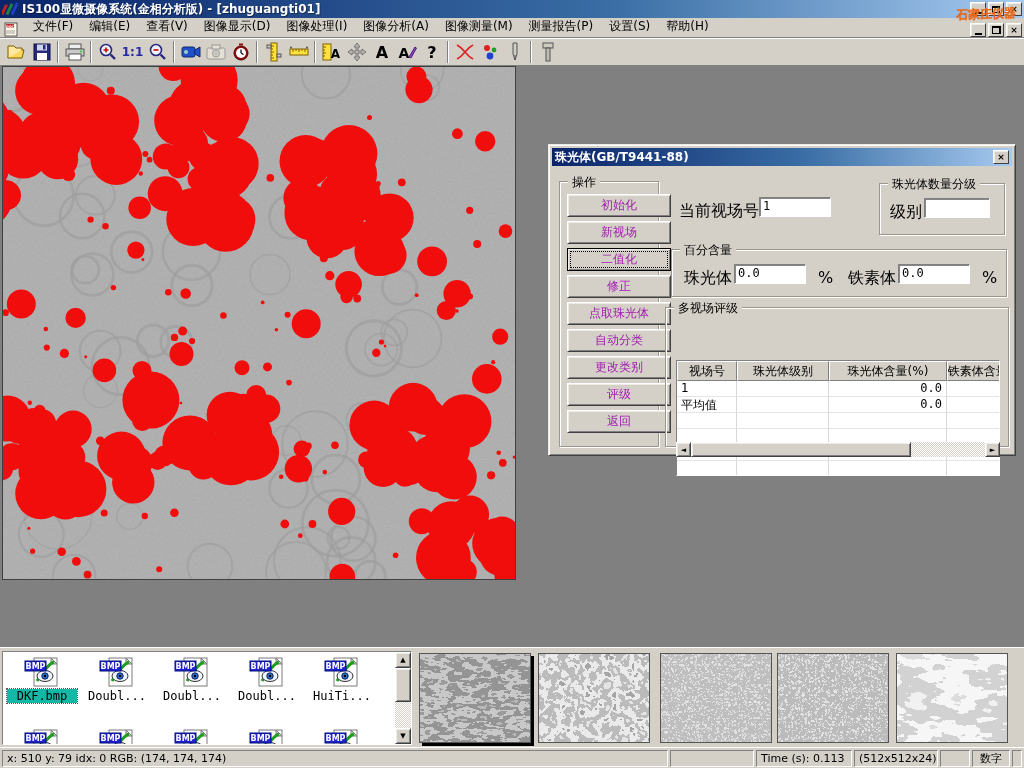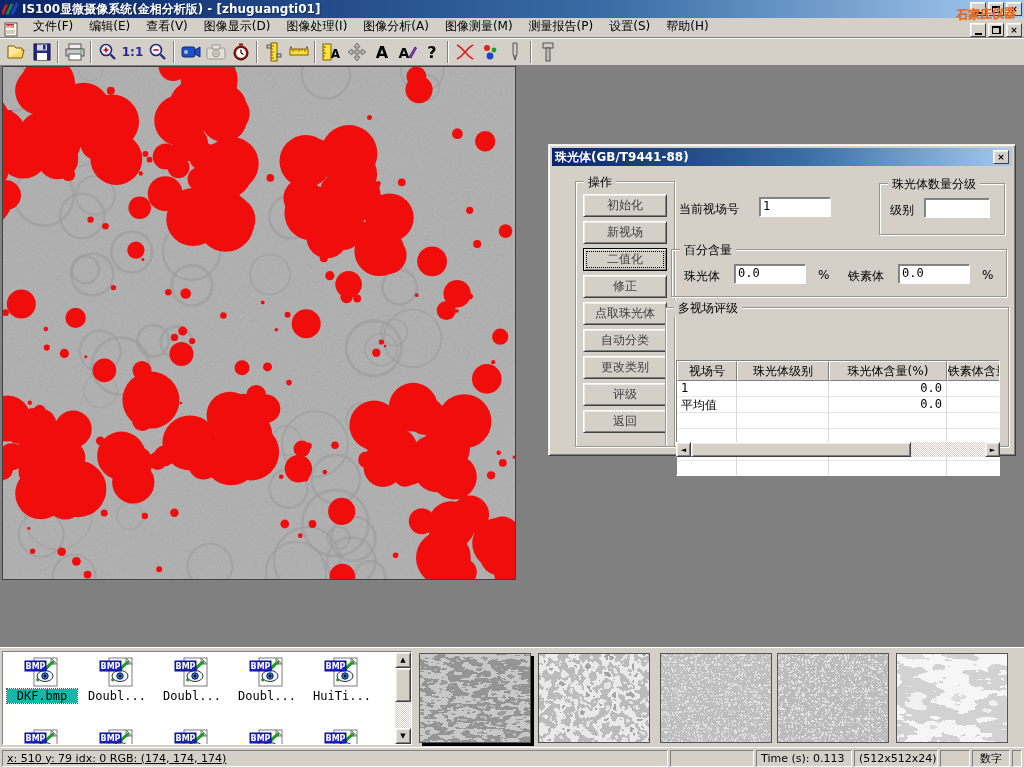--- a/index.html
+++ b/index.html
@@ -43,24 +43,24 @@
   #specimen { position:absolute; left:2px; top:0px; width:514px; height:514px; border:1px solid #404040; background:#aeaeae; }
   #specimen svg { display:block; }
 
   
   #dialog { position:absolute; left:548px; top:78px; width:468px; height:312px; background:#d4d0c8;
     border:1px solid; border-color:#ecebe5 #404040 #404040 #ecebe5; box-shadow:inset 1px 1px 0 #fff, inset -1px -1px 0 #808080; }
   #dialog-titlebar { position:absolute; left:3px; top:3px; right:3px; height:18px; background:linear-gradient(90deg,#0a246a,#3a6ea5 55%,#a6caf0); display:flex; align-items:center; padding:0 3px; }
   #dialog-titlebar .dlg-title { color:#fff; font-weight:bold; font-size:12px; }
   #dialog-close { margin-left:auto; }
 
-  .dlg-label { position:absolute; font-size:12px; color:#000; white-space:nowrap; }
+  .dlg-label { position:absolute; font-size:16px; color:#000; white-space:nowrap; }
   .dlg-input { position:absolute; height:20px; font-size:12px; font-family:"DejaVu Sans Mono","Liberation Mono",monospace; padding:1px 3px; color:#000; }
 
-  .op-btn { position:absolute; left:7px; width:84px; height:23px; font-size:12px; color:#404040; display:flex; align-items:center; justify-content:center; white-space:nowrap; }
+  .op-btn { position:absolute; left:7px; width:104px; height:23px; font-size:12px; color:#a21caf; display:flex; align-items:center; justify-content:center; white-space:nowrap; }
   .op-btn.focused { border-color:#000; outline:1px dotted #000; outline-offset:-4px; }
 
   
   #mv-table { position:absolute; left:10px; top:16px; width:324px; height:116px; background:#fff; border:1px solid; border-color:#808080 #fff #fff #808080; overflow:hidden;margin-top:36px; }
   #mv-table .tbl-inner { width:352px; }
   .tbl-row { display:grid; grid-template-columns:60px 92px 118px 82px; height:16px; }
   .tbl-row.header { height:20px; }
   .tbl-row.header .tbl-cell { background:#d4d0c8; border:1px solid; border-color:#fff #808080 #808080 #fff; font-size:12px; display:flex; align-items:center; justify-content:center; overflow:hidden; white-space:nowrap; }
   .tbl-cell { font-size:12px; padding:0 4px; border-right:1px solid #d8d8d8; border-bottom:1px solid #e4e4e4; white-space:nowrap; overflow:hidden; }
   .tbl-cell.num { text-align:right; font-family:"DejaVu Sans Mono","Liberation Mono",monospace; }
@@ -636,21 +636,21 @@
           </g>
       </svg>
     </div>
 
     <div id="dialog">
       <div id="dialog-titlebar">
         <span class="dlg-title">珠光体(GB/T9441-88)</span>
         <span class="winbtn" id="dialog-close">×</span>
       </div>
 
-      <div class="groupbox" style="left:26px; top:36px; width:100px; height:266px;">
+      <div class="groupbox" style="left:10px; top:36px; width:100px; height:266px;">
         <span class="gb-label">操作</span>
         <button class="op-btn raised" style="top:12px;">初始化</button>
         <button class="op-btn raised" style="top:39px;">新视场</button>
         <button class="op-btn raised focused" style="top:66px;">二值化</button>
         <button class="op-btn raised" style="top:93px;">修正</button>
         <button class="op-btn raised" style="top:120px;">点取珠光体</button>
         <button class="op-btn raised" style="top:147px;">自动分类</button>
         <button class="op-btn raised" style="top:174px;">更改类别</button>
         <button class="op-btn raised" style="top:201px;">评级</button>
         <button class="op-btn raised" style="top:228px;">返回</button>
@@ -887,21 +887,21 @@
         </svg>
     </div>
     <div class="thumb" style="left:896px;">
       <svg width="110" height="88">
           <rect width="110" height="88" filter="url(#met5)"></rect>
         </svg>
     </div>
   </div>
 
   <div id="statusbar">
-    <span class="sb-panel" style="width:666px;text-decoration:underline;">x: 510 y: 79  idx: 0  RGB: (174, 174, 174)</span>
+    <span class="sb-panel" style="width:666px;">x: 510 y: 79  idx: 0  RGB: (174, 174, 174)</span>
     <span class="sb-panel" style="width:84px;"></span>
     <span class="sb-panel" style="width:96px;">Time (s): 0.113</span>
     <span class="sb-panel" style="width:84px;">(512x512x24)</span>
     <span class="sb-panel" style="width:30px;"></span>
     <span class="sb-panel" style="width:38px; justify-content:center;">数字</span>
     <span class="sb-panel" style="flex:1; margin-right:2px;"></span>
   </div>
 
 </div>
 

